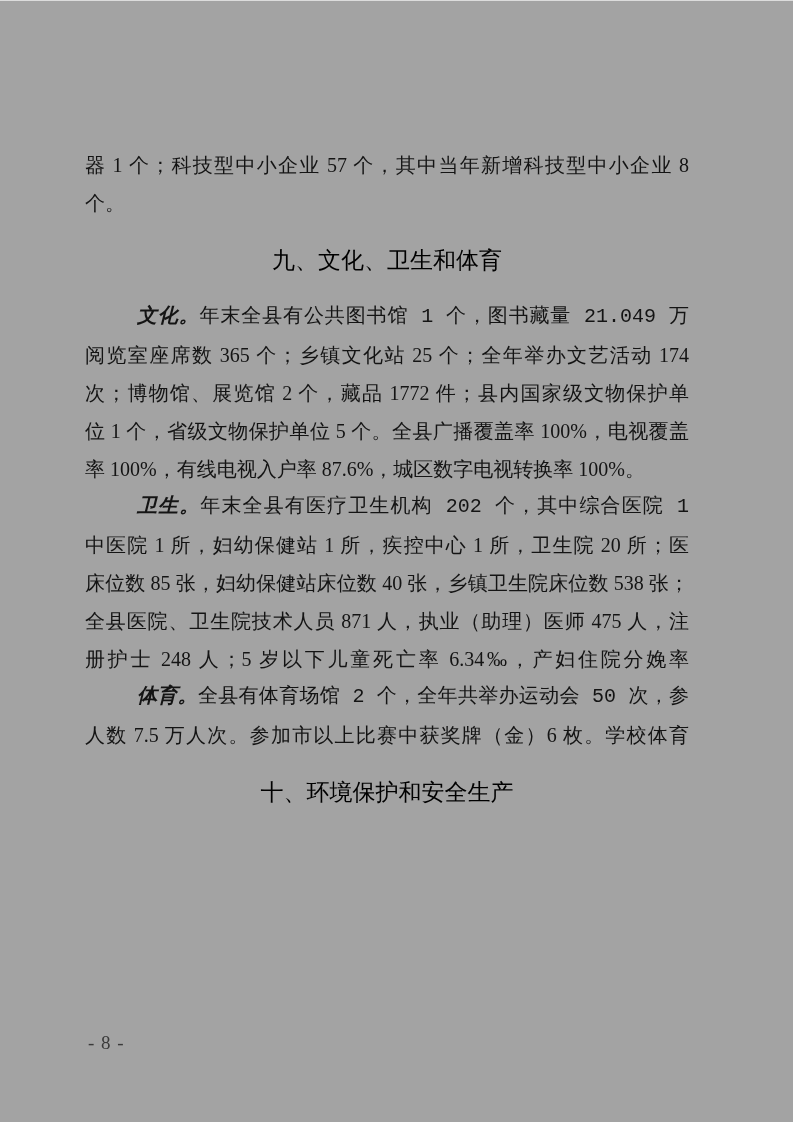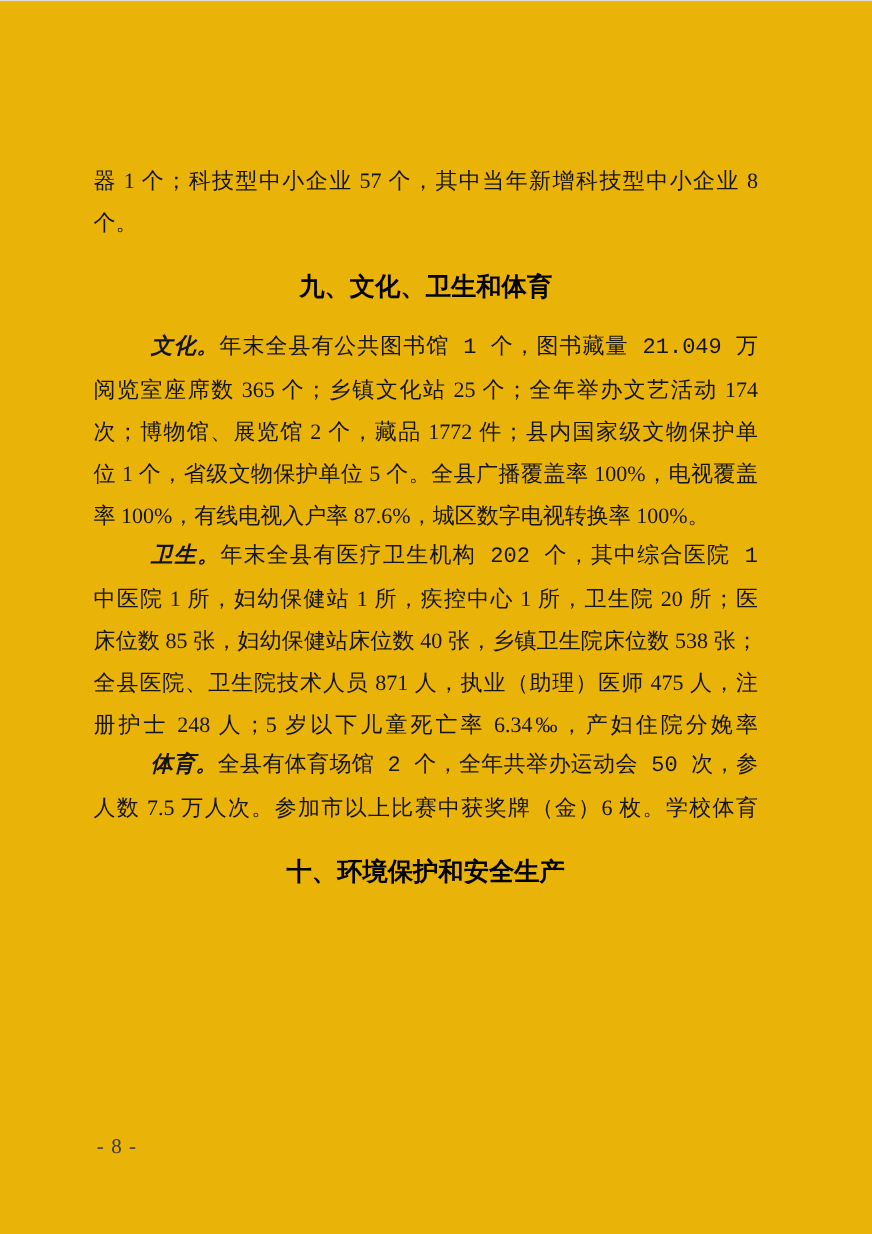--- a/index.html
+++ b/index.html
@@ -1,20 +1,20 @@
 <!DOCTYPE html>
 <html><head>
 <meta charset="utf-8">
 <style>
   html, body { margin: 0; padding: 0; }
   .page {
     position: relative;
     width: 793px;
     height: 1122px;
-    background: #eab308;
+    background: #a3a3a3;
     font-family: "Liberation Serif", "DejaVu Serif", serif;
     color: #141414;
     overflow: hidden;
   }
   .top-rule {
     position: absolute;
     top: 0; left: 0;
     width: 100%;
     height: 1px;
     background: #dcdcdc;
@@ -45,21 +45,21 @@
     font-weight: bold;
     font-style: italic;
   }
   .heading {
     margin: 0;
     height: 76px;
     line-height: 76px;
     text-align: center;
     text-align-last: center;
     font-family: "Liberation Sans", "DejaVu Sans", sans-serif;
-    font-weight: 700;
+    font-weight: 400;
     font-size: 23px;
     color: #000000;
   }
   .page-number {
     position: absolute;
     left: 88px;
     top: 1024px;
     height: 38px;
     line-height: 38px;
     font-size: 19px;

